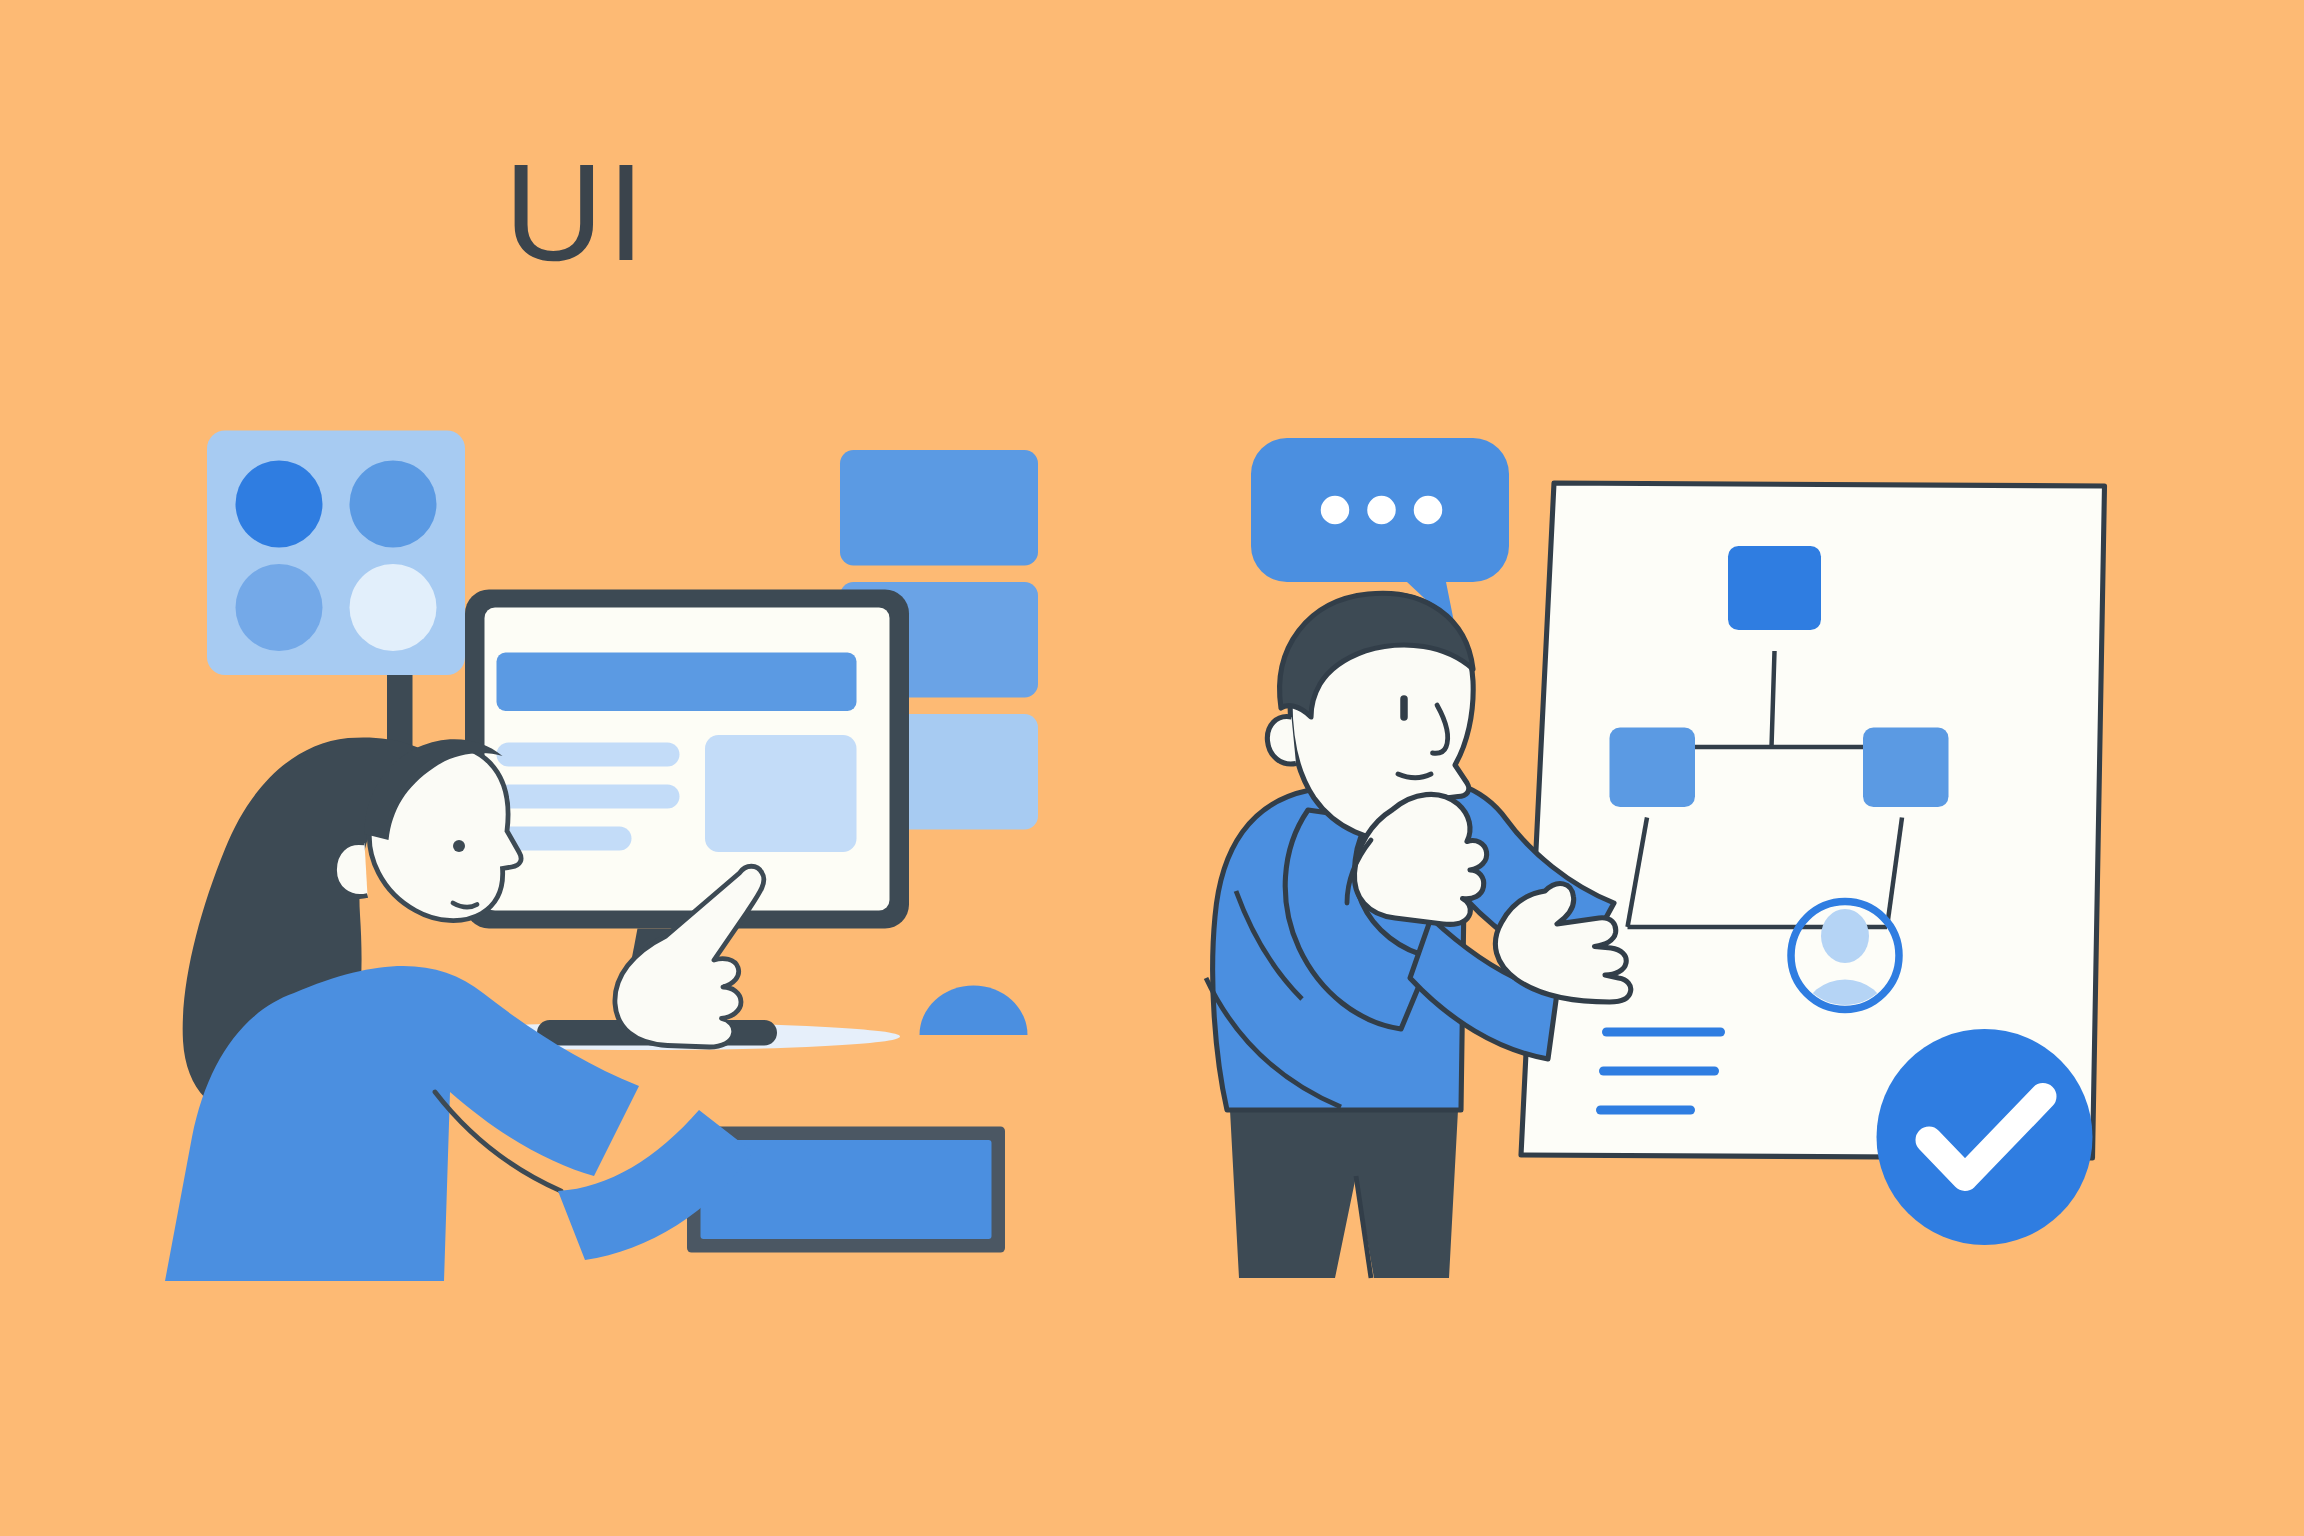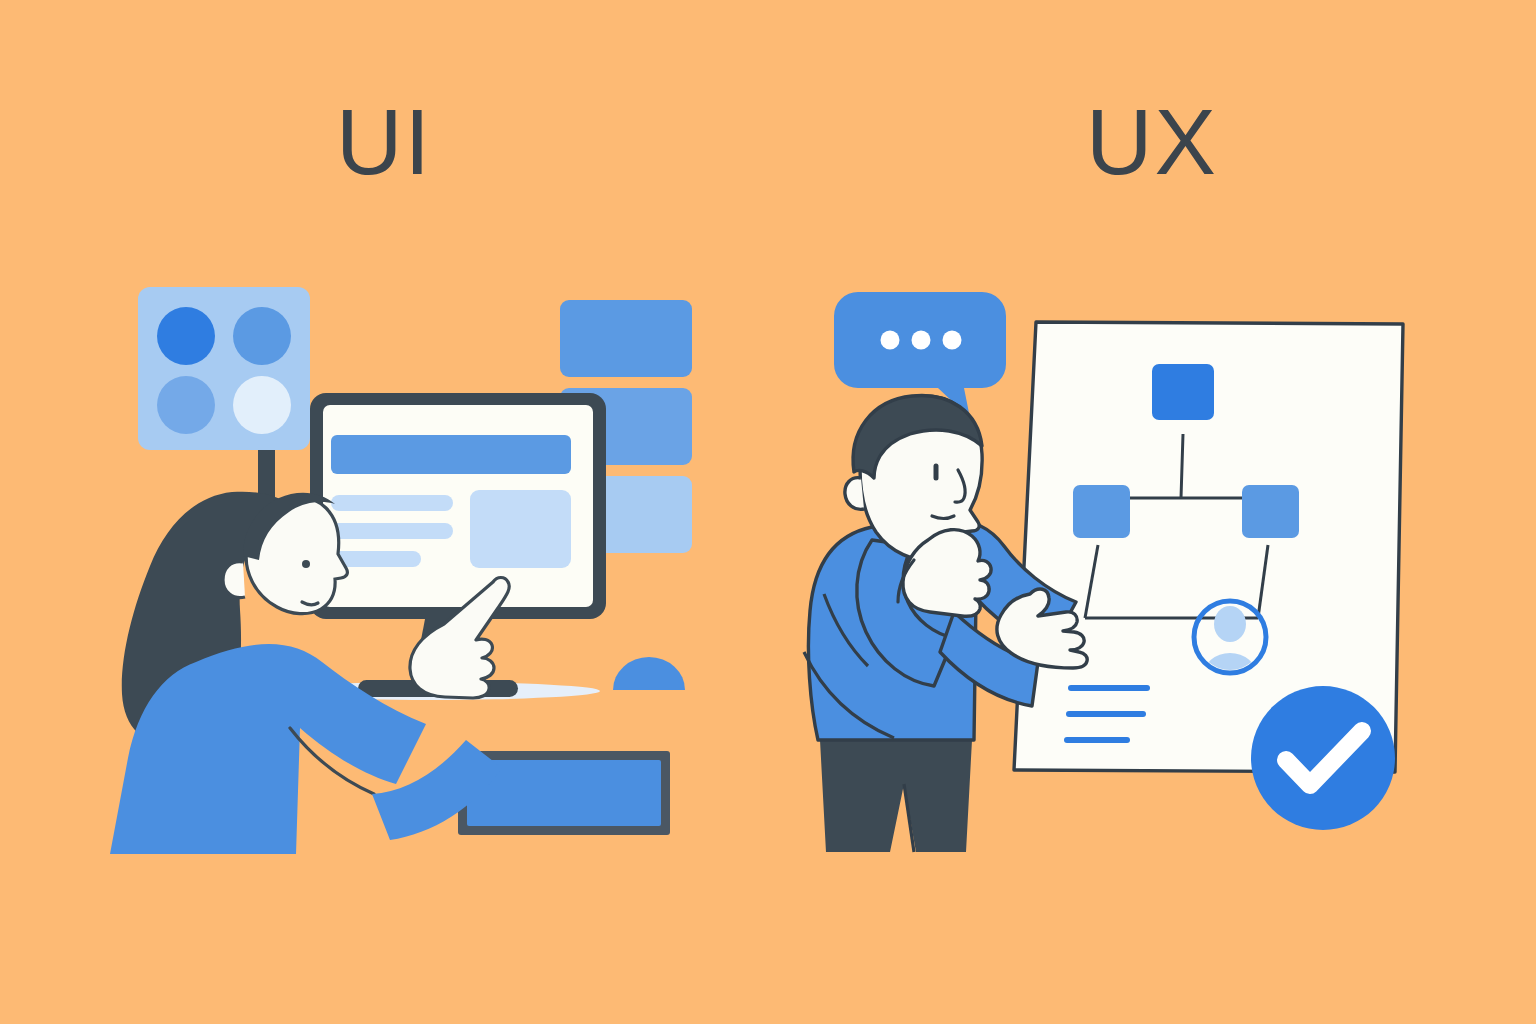--- a/index.html
+++ b/index.html
@@ -161,21 +161,20 @@
                    l -28 -1
                    c -22 -1 -34 -12 -35 -28
                    c -1 -18 12 -34 34 -45 z" fill="#fbfbf6" stroke="#3d4a54" stroke-width="3.2" stroke-linejoin="round"></path>
         </g>
       </svg>
     </div>
   </div>
 
   <div class="panel" id="panel-ux">
 
-    <div class="panel-title" style="color: rgb(59, 68, 76);">UX</div>
 
     <div class="illus">
       <svg width="768" height="1024" viewBox="0 0 768 1024" xmlns="http://www.w3.org/2000/svg">
 
         <g>
           <path d="M268 322 L635 324 L627 772 L246 770 Z" fill="#fdfdf8" stroke="#323e49" stroke-width="3.4" stroke-linejoin="round"></path>
         </g>
 
         <g stroke="#323e49" stroke-width="3" fill="none">
           <path d="M415 434 L413 498"></path>

